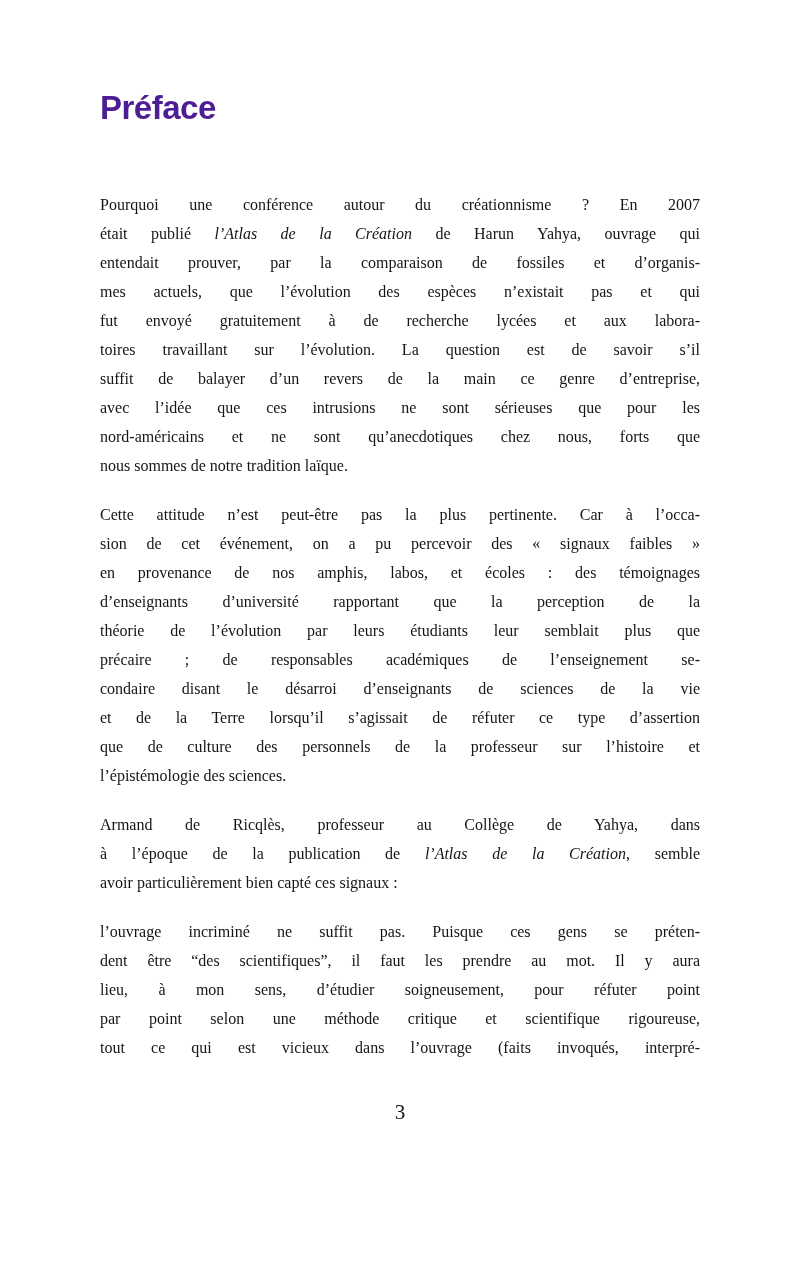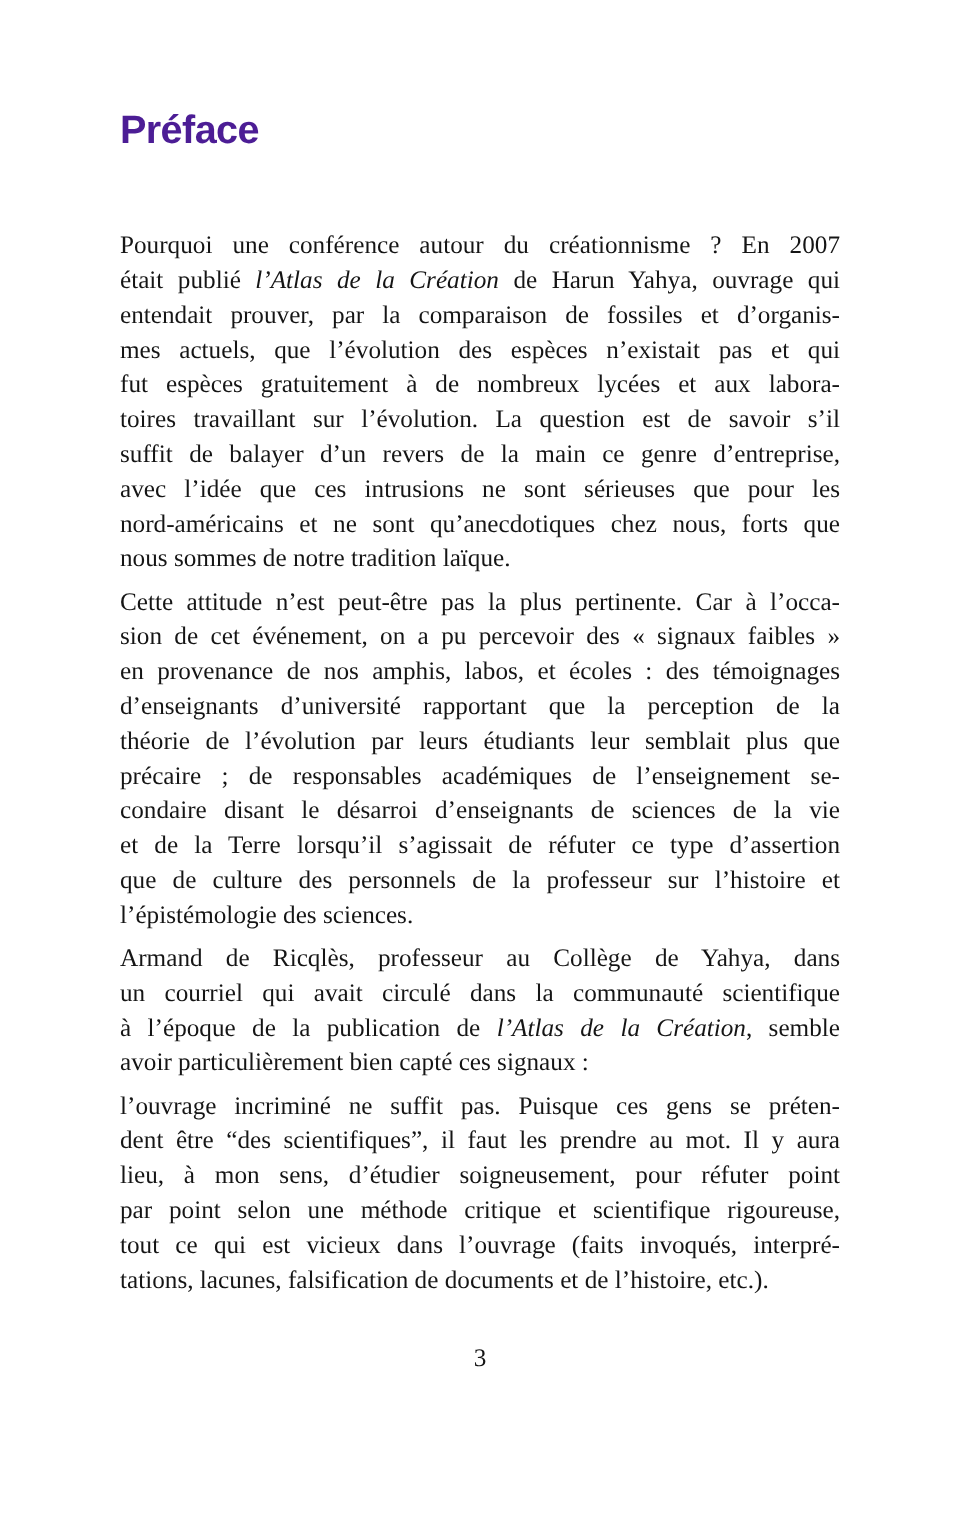--- a/index.html
+++ b/index.html
@@ -25,26 +25,26 @@
     font-family: "Liberation Sans", sans-serif;
     font-weight: 700;
     font-size: 33px;
     line-height: 40px;
     letter-spacing: -0.5px;
     color: #4c1d95;
   }
   .content {
     margin-top: 62px;
     font-family: "Liberation Serif", serif;
-    font-size: 21px;
+    font-size: 16px;
     line-height: 29px;
     color: #151515;
   }
   .para + .para {
-    margin-top: 7px;
+    margin-top: 20px;
   }
   .line {
     text-align: justify;
     text-align-last: justify;
   }
   .line.last {
     text-align-last: left;
   }
   .line em {
     font-style: italic;
@@ -62,48 +62,46 @@
 <body>
 
 <div class="page">
   <h1 class="title">Préface</h1>
   <div class="content">
       <div class="para">
         <div class="line"><span>Pourquoi une conférence autour du créationnisme ? En 2007</span></div>
         <div class="line"><span>était publié </span><em>l’Atlas de la Création</em><span> de Harun Yahya, ouvrage qui</span></div>
         <div class="line"><span>entendait prouver, par la comparaison de fossiles et d’organis-</span></div>
         <div class="line"><span>mes actuels, que l’évolution des espèces n’existait pas et qui</span></div>
-        <div class="line"><span>fut espèces gratuitement à de nombreux lycées et aux labora-</span></div>
+        <div class="line"><span>fut envoyé gratuitement à de recherche lycées et aux labora-</span></div>
         <div class="line"><span>toires travaillant sur l’évolution. La question est de savoir s’il</span></div>
         <div class="line"><span>suffit de balayer d’un revers de la main ce genre d’entreprise,</span></div>
         <div class="line"><span>avec l’idée que ces intrusions ne sont sérieuses que pour les</span></div>
         <div class="line"><span>nord-américains et ne sont qu’anecdotiques chez nous, forts que</span></div>
         <div class="line last"><span>nous sommes de notre tradition laïque.</span></div>
       </div>
       <div class="para">
         <div class="line"><span>Cette attitude n’est peut-être pas la plus pertinente. Car à l’occa-</span></div>
         <div class="line"><span>sion de cet événement, on a pu percevoir des « signaux faibles »</span></div>
         <div class="line"><span>en provenance de nos amphis, labos, et écoles : des témoignages</span></div>
         <div class="line"><span>d’enseignants d’université rapportant que la perception de la</span></div>
         <div class="line"><span>théorie de l’évolution par leurs étudiants leur semblait plus que</span></div>
         <div class="line"><span>précaire ; de responsables académiques de l’enseignement se-</span></div>
         <div class="line"><span>condaire disant le désarroi d’enseignants de sciences de la vie</span></div>
         <div class="line"><span>et de la Terre lorsqu’il s’agissait de réfuter ce type d’assertion</span></div>
         <div class="line"><span>que de culture des personnels de la professeur sur l’histoire et</span></div>
         <div class="line last"><span>l’épistémologie des sciences.</span></div>
       </div>
       <div class="para">
         <div class="line"><span>Armand de Ricqlès, professeur au Collège de Yahya, dans</span></div>
-        <div class="line"><span>un courriel qui avait circulé dans la communauté scientifique</span></div>
         <div class="line"><span>à l’époque de la publication de </span><em>l’Atlas de la Création</em><span>, semble</span></div>
         <div class="line last"><span>avoir particulièrement bien capté ces signaux :</span></div>
       </div>
       <div class="para">
         <div class="line"><span>l’ouvrage incriminé ne suffit pas. Puisque ces gens se préten-</span></div>
         <div class="line"><span>dent être “des scientifiques”, il faut les prendre au mot. Il y aura</span></div>
         <div class="line"><span>lieu, à mon sens, d’étudier soigneusement, pour réfuter point</span></div>
         <div class="line"><span>par point selon une méthode critique et scientifique rigoureuse,</span></div>
         <div class="line"><span>tout ce qui est vicieux dans l’ouvrage (faits invoqués, interpré-</span></div>
-        <div class="line last"><span>tations, lacunes, falsification de documents et de l’histoire, etc.).</span></div>
       </div>
     </div>
   <div class="page-number">3</div>
 </div>
 
 </body></html>

